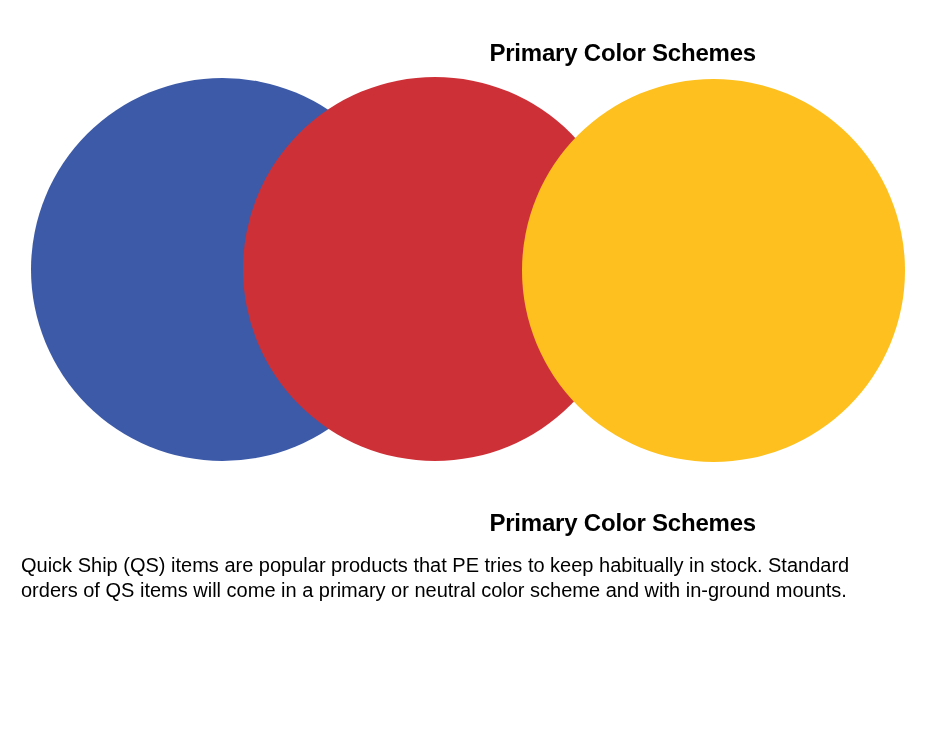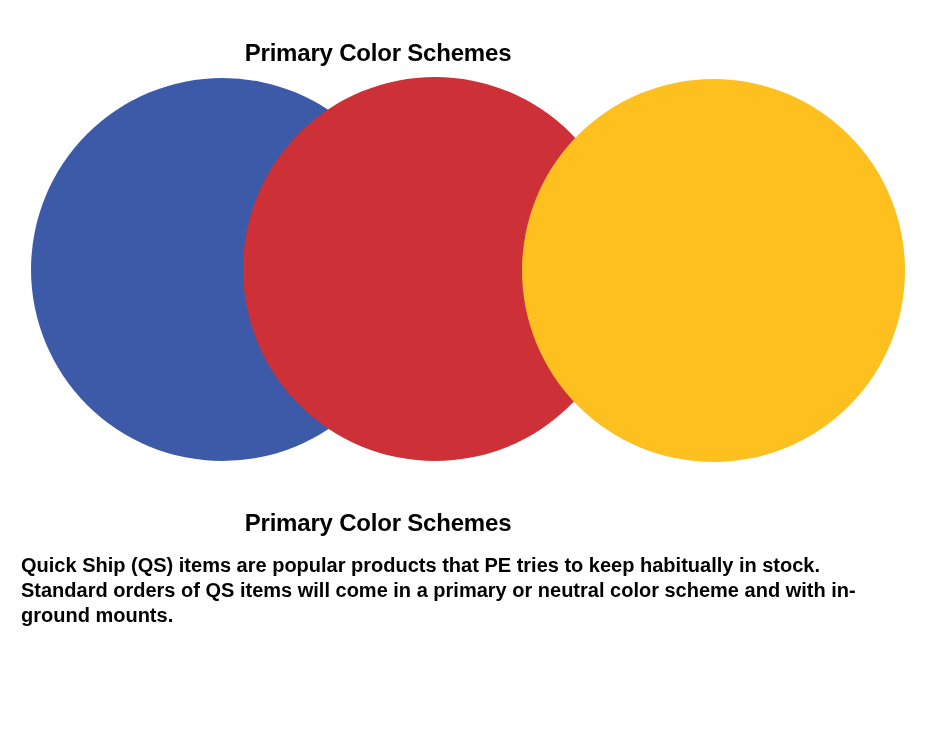--- a/index.html
+++ b/index.html
@@ -20,21 +20,21 @@
     width: 936px;
     height: 736px;
     background: #ffffff;
   }
 
   
   .title {
     position: absolute;
     left: 0;
     width: 756px;
-    text-align: center;
+    text-align: right;
     font-size: 24px;
     font-weight: bold;
     letter-spacing: -0.2px;
     line-height: 1.1;
     white-space: nowrap;
   }
   .title-top { top: 24px; }
   .title-bottom { top: 490px; }
 
   
@@ -76,21 +76,20 @@
     position: absolute;
     left: 21px;
     top: 553px;
     width: 890px;
   }
   .paragraph {
     font-size: 20px;
     line-height: 25px;
     margin: 0;
     color: #000000;
-    font-weight: bold;
   }
   .paragraph + .paragraph {
     margin-top: 25px;
   }
 </style>
 </head>
 <body style="background-color: rgb(255, 255, 255);">
 
 <div class="page">
 

